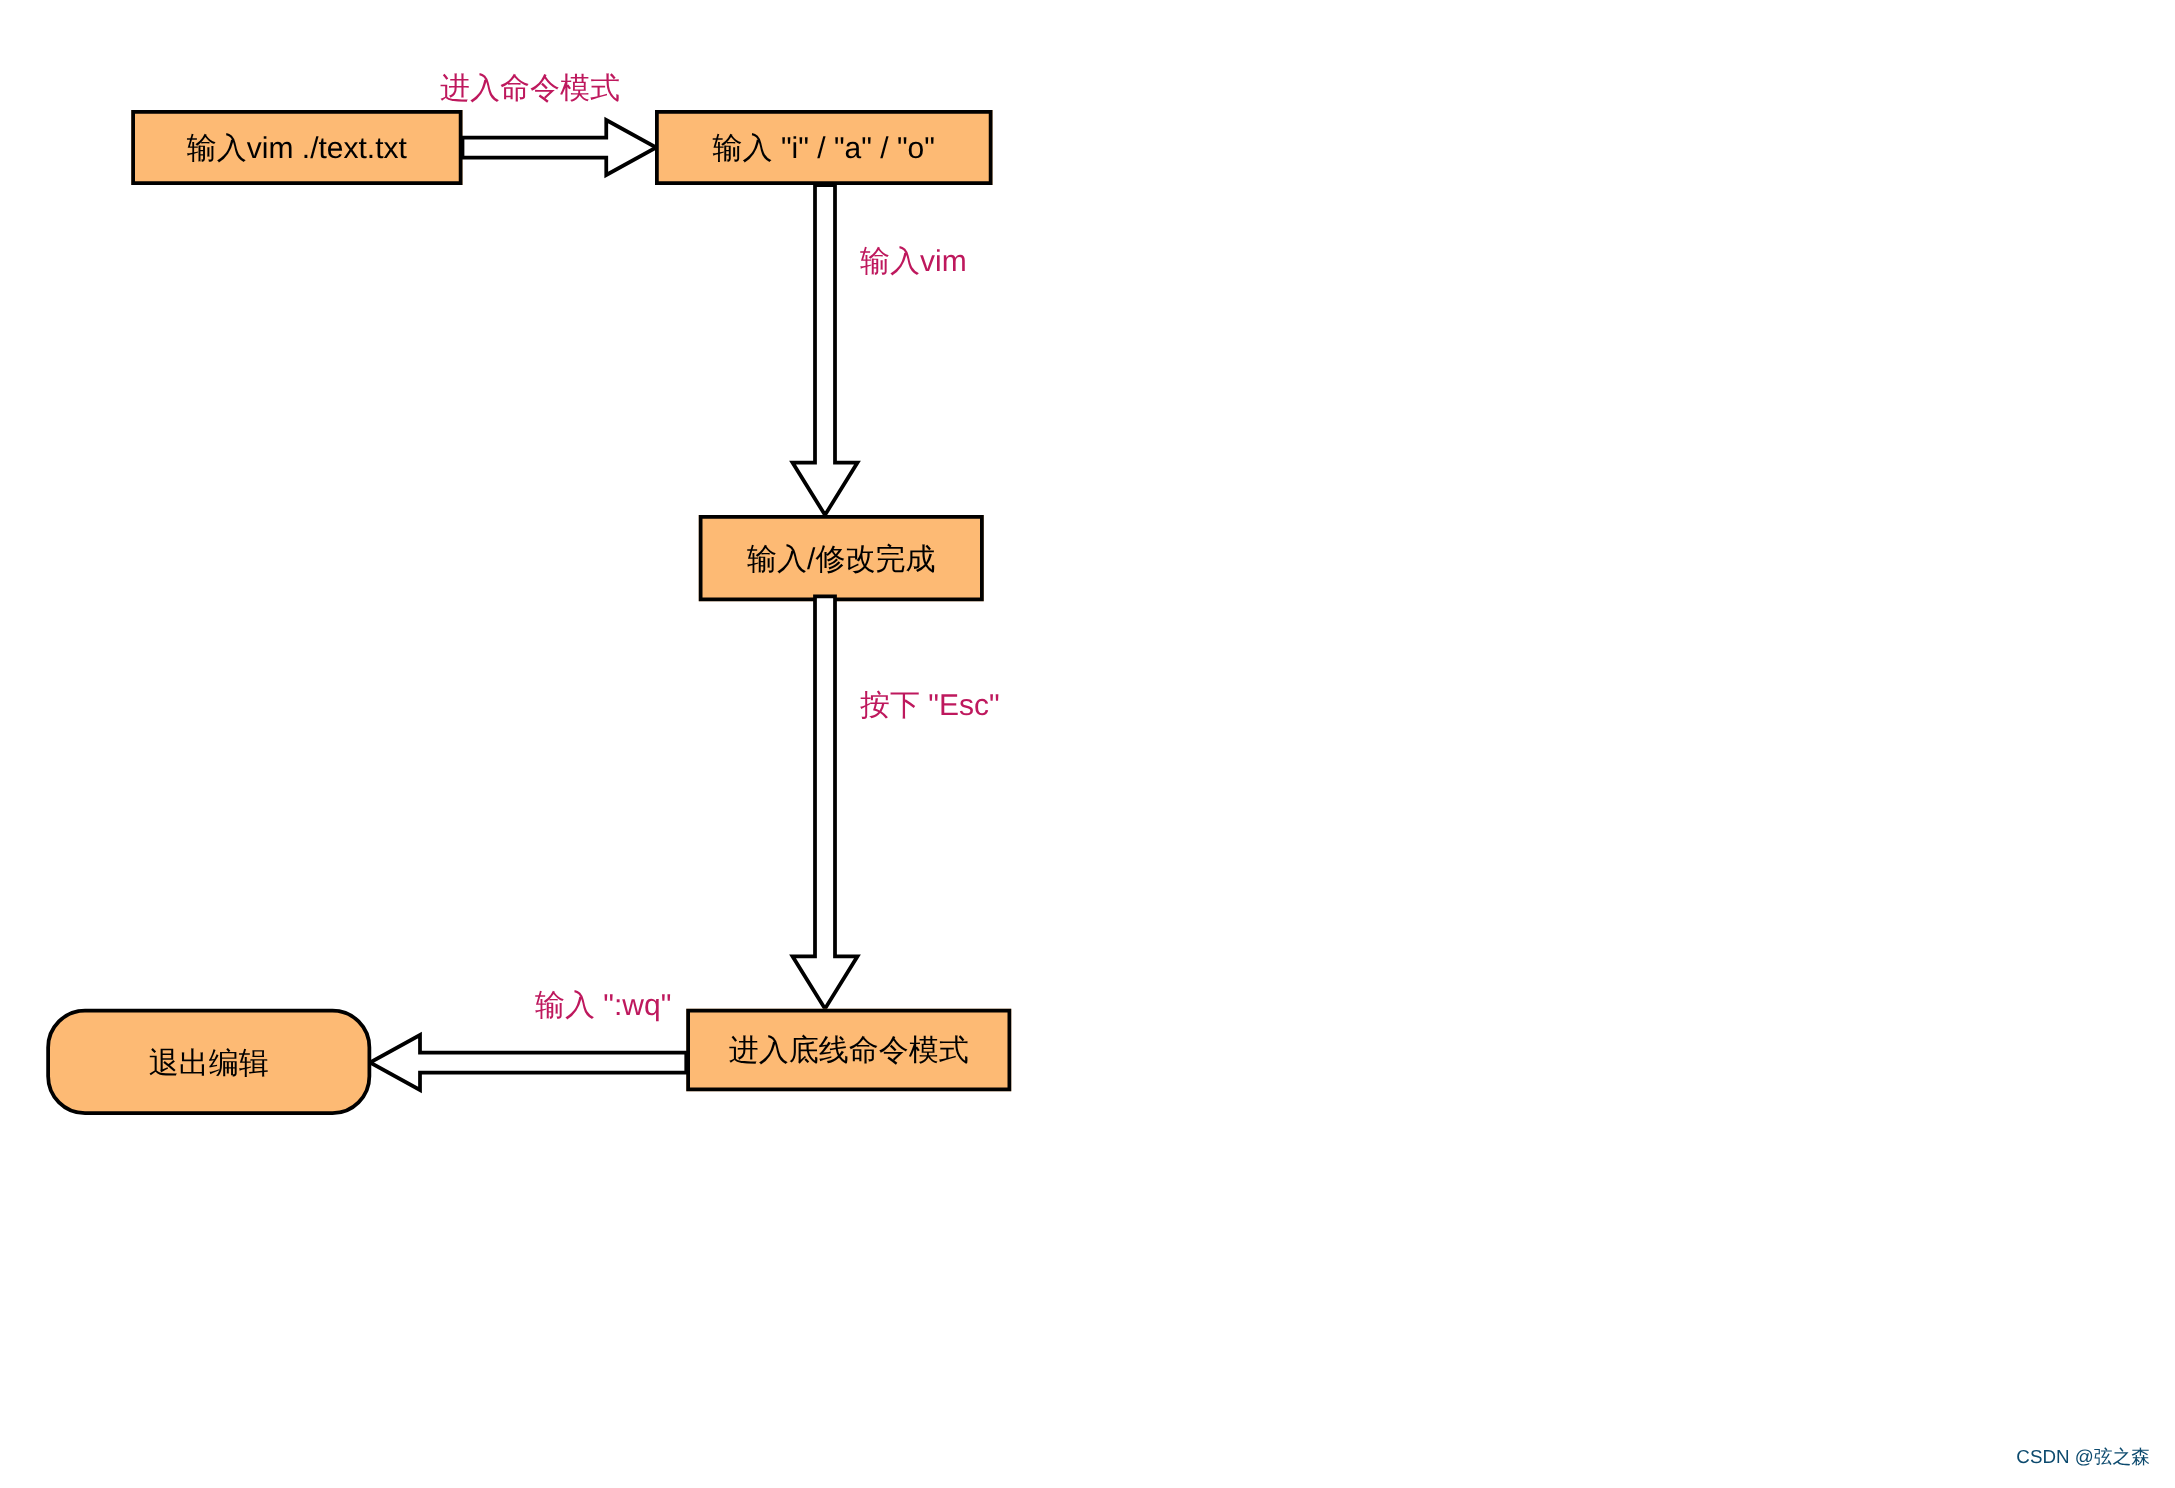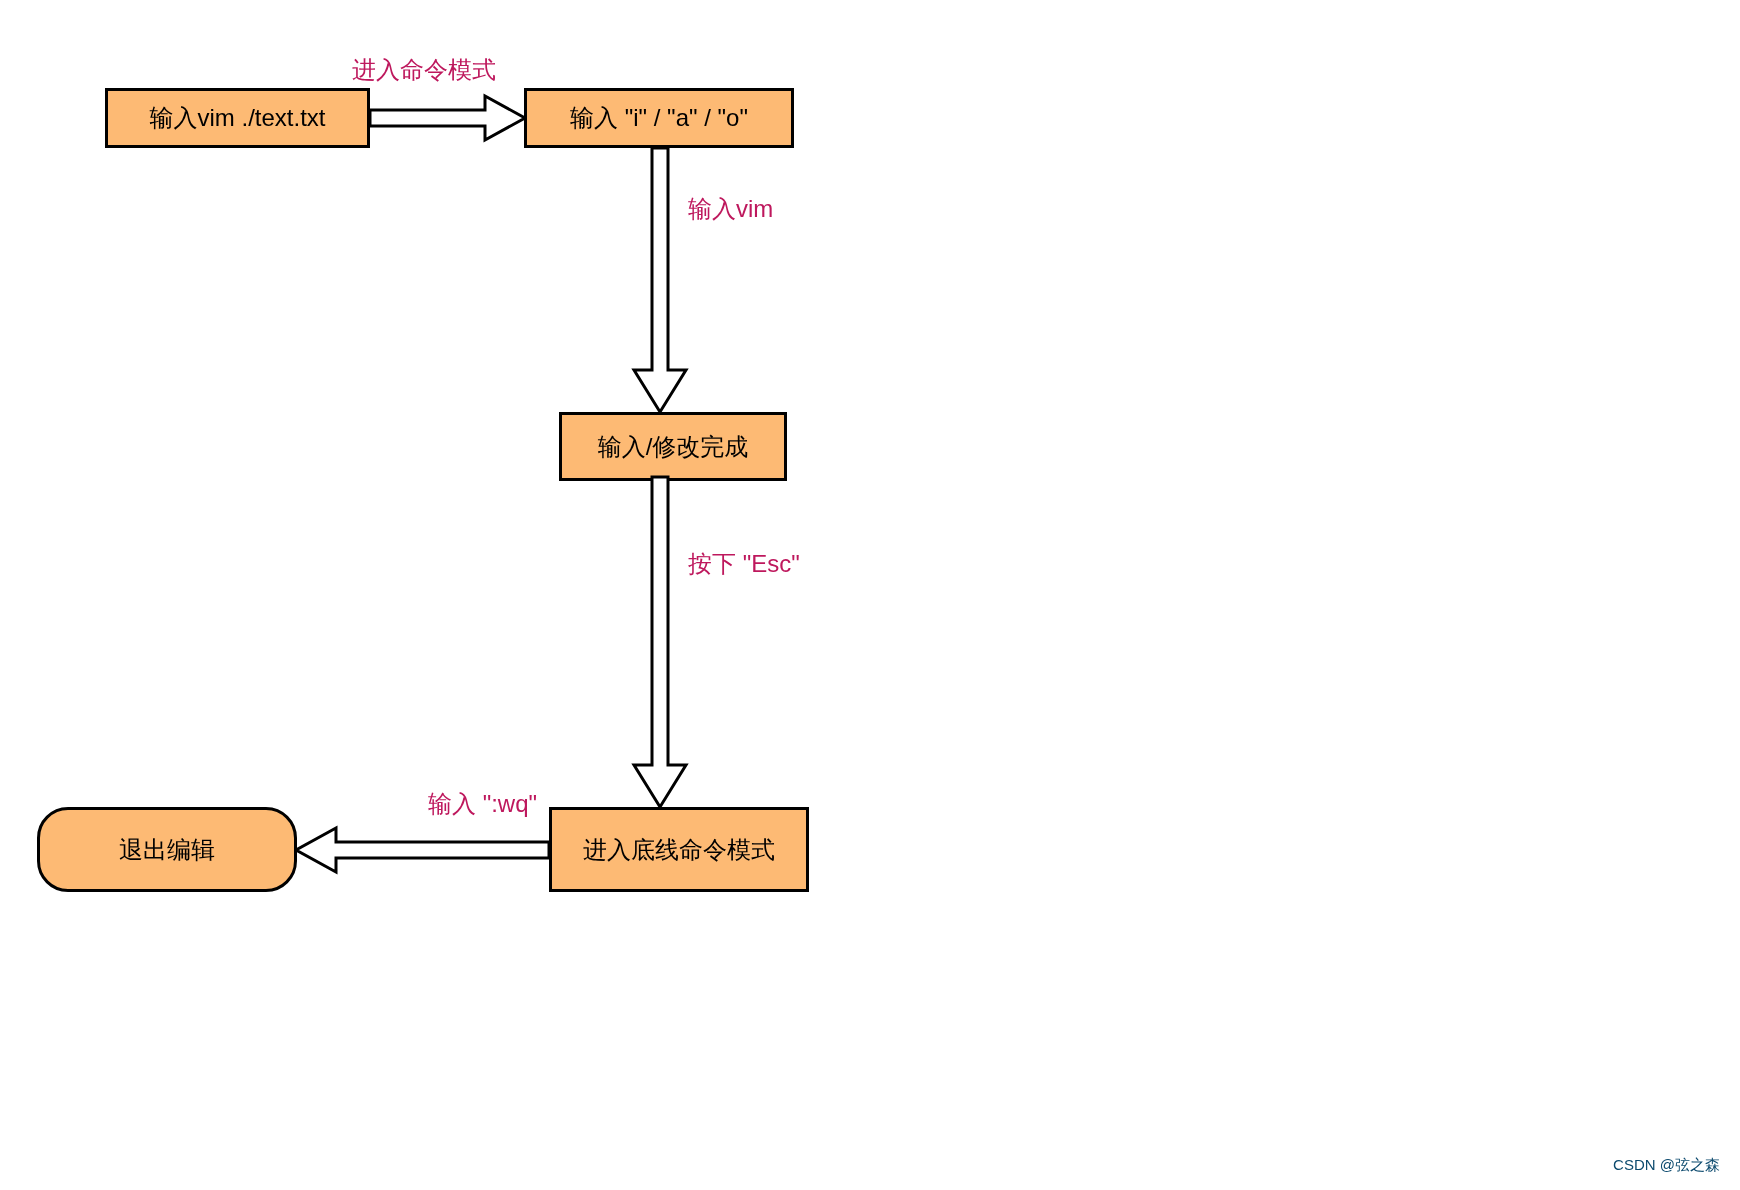--- a/index.html
+++ b/index.html
@@ -66,21 +66,21 @@
 
 <div class="box" style="left:559px; top:412px; width:228px; height:69px;">
   <span>输入/修改完成</span>
 </div>
 
 <svg class="arrow" style="left:620px; top:477px; width:80px; height:330px;">
   <path d="M 32 0 L 32 288 L 14 288 L 40 330 L 66 288 L 48 288 L 48 0 Z" fill="#ffffff" stroke="#000000" stroke-width="3"></path>
 </svg>
 <div class="label" style="left:688px; top:548px;">按下 "Esc"</div>
 
-<div class="box" style="left:549px; top:807px; width:260px; height:85px;">
+<div class="box" style="left:549px; top:807px; width:260px; height:66px;">
   <span>进入底线命令模式</span>
 </div>
 
 <svg class="arrow" style="left:296px; top:820px; width:253px; height:60px;">
   <path d="M 253 22 L 40 22 L 40 8 L 0 30 L 40 52 L 40 38 L 253 38 Z" fill="#ffffff" stroke="#000000" stroke-width="3"></path>
 </svg>
 <div class="label" style="left:428px; top:788px;">输入 ":wq"</div>
 
 <div class="box" style="left:37px; top:807px; width:260px; height:85px;border-radius:31px;">
   <span>退出编辑</span>

